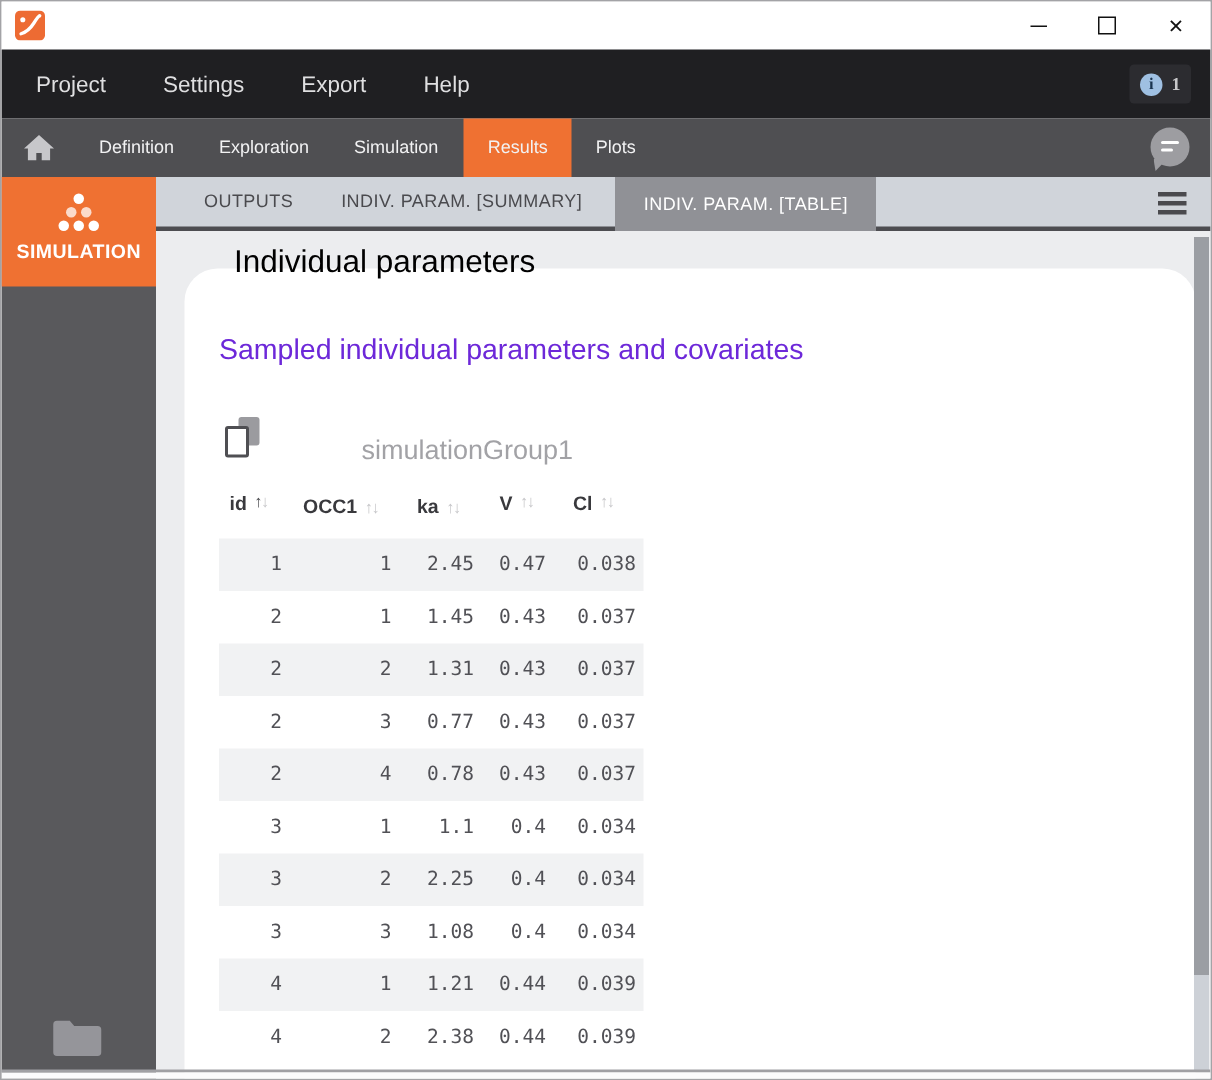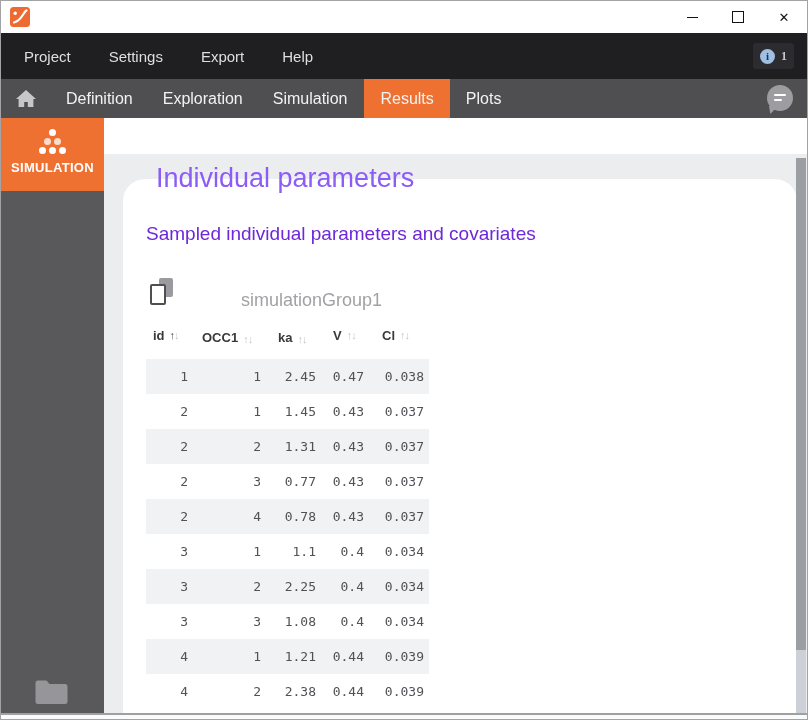--- a/index.html
+++ b/index.html
@@ -24,21 +24,21 @@
   .menu-item { color:#dfdfe1; font-size:15px; margin-left:38px; }
   .menu-item:first-child { margin-left:23px; }
   .info-badge { position:absolute; right:13px; top:10px; height:26px; padding:0 7px; background:#2c2c30; border-radius:3px; display:flex; align-items:center; gap:6px; }
   .info-circle { width:15px; height:15px; border-radius:50%; background:#9fc0e2; color:#1b3550;
     font-family:"Liberation Serif", serif; font-weight:bold; font-size:11px; display:flex; align-items:center; justify-content:center; }
   .info-count { color:#c8c8ca; font-size:12px; font-family:"Liberation Serif", serif; font-weight:bold; }
 
   
   .tabbar { position:absolute; top:78px; left:0; right:0; height:39px; background:#4f4f52; display:flex; align-items:center; }
   .home-btn { margin-left:15px; display:flex; align-items:center; }
-  .tab { color:#f2f2f3; font-size:16px; margin-left:30px; height:39px; line-height:39px; }
+  .tab { color:#f2f2f3; font-size:12px; margin-left:30px; height:39px; line-height:39px; }
   .tab.active { background:#ef7132; padding:0 16px; margin-left:17px; }
   .tab.active + .tab { margin-left:16px; }
   .chat-icon { position:absolute; right:14px; top:6px; width:26px; height:26px; border-radius:50%; background:#9d9da1; }
   .chat-line { position:absolute; left:7px; height:2px; background:#fff; border-radius:1px; display:block; }
   .chat-line1 { top:9px; width:12px; }
   .chat-line2 { top:14px; width:8px; }
   .chat-icon::after { content:""; position:absolute; left:2px; bottom:-3px; width:9px; height:8px; background:#9d9da1;
     clip-path:polygon(0 0, 100% 0, 15% 100%); }
 
   
@@ -56,21 +56,21 @@
   .subtab-underline { position:absolute; left:0; right:0; bottom:0; height:3px; background:#4d4d51; }
   .subtab { height:33px; line-height:33px; color:#4a4a4e; font-size:12px; margin-left:32px; letter-spacing:.3px; position:relative; z-index:1; }
   .subtab:first-of-type { margin-left:15px; }
   .subtab.active { background:#909196; color:#fff; height:36px; line-height:36px; padding:0 19px; margin-left:22px; z-index:2; }
   .hamburger { position:absolute; right:16px; top:10px; display:flex; flex-direction:column; gap:3px; z-index:2; }
   .hamburger span { width:19px; height:3px; background:#4a4a4e; }
 
   
   .content { position:absolute; left:103px; top:153px; right:0; bottom:0; background:#ecedef; }
   .card { position:absolute; left:19px; top:25px; width:674px; bottom:0; background:#fff; border-radius:22px 22px 0 0; }
-  .page-title { position:absolute; left:52px; top:9px; font-size:27px; color:#8b5cf6; z-index:2; }
+  .page-title { position:absolute; left:52px; top:9px; font-size:21px; color:#000000; z-index:2; }
   .card-subtitle { position:absolute; left:23px; top:44px; font-size:19px; color:#6d28d9; }
 
   .copy-icon { position:absolute; left:27px; top:99px; width:23px; height:27px; }
   .copy-back  { position:absolute; right:0; top:0; width:14px; height:19px; background:#9b9b9f; border-radius:2px; }
   .copy-front { position:absolute; left:0; bottom:0; width:12px; height:17px; background:#fff; border:2px solid #4f4f53; border-radius:2px; }
   .group-label { position:absolute; left:118px; top:111px; font-size:18px; color:#a2a2a6; }
 
   .ptable { position:absolute; left:23px; top:146px; width:283px; }
   .t-header { display:grid; grid-template-columns:42px 73px 55px 48px 60px; height:20px; margin-bottom:14px; }
   .t-h { font-size:13px; font-weight:bold; color:#39393d; display:flex; align-items:center; box-sizing:border-box; }
@@ -160,20 +160,31 @@
             <span class="dot"></span>
           </div>
       </div>
       <div class="sim-label">SIMULATION</div>
     </div>
     <svg class="folder-btn" viewBox="0 0 35 28">
       <path d="M1.5 5 q0-2.5 2.5-2.5 h8.5 l3 3.5 h15.5 q2.5 0 2.5 2.5 v15 q0 2.5-2.5 2.5 H4 q-2.5 0-2.5-2.5 Z" fill="#95959a"></path>
     </svg>
   </div>
 
+  <div class="subtabbar">
+    <span class="subtab-underline"></span>
+    <span class="subtab">OUTPUTS</span>
+    <span class="subtab">INDIV. PARAM. [SUMMARY]</span>
+    <span class="subtab active">INDIV. PARAM. [TABLE]</span>
+    <span class="hamburger">
+      <span></span>
+        <span></span>
+        <span></span>
+    </span>
+  </div>
 
   <div class="content">
     <div class="card">
       <div class="card-subtitle">Sampled individual parameters and covariates</div>
 
       <span class="copy-icon">
         <span class="copy-back"></span>
         <span class="copy-front"></span>
       </span>
       <span class="group-label">simulationGroup1</span>

